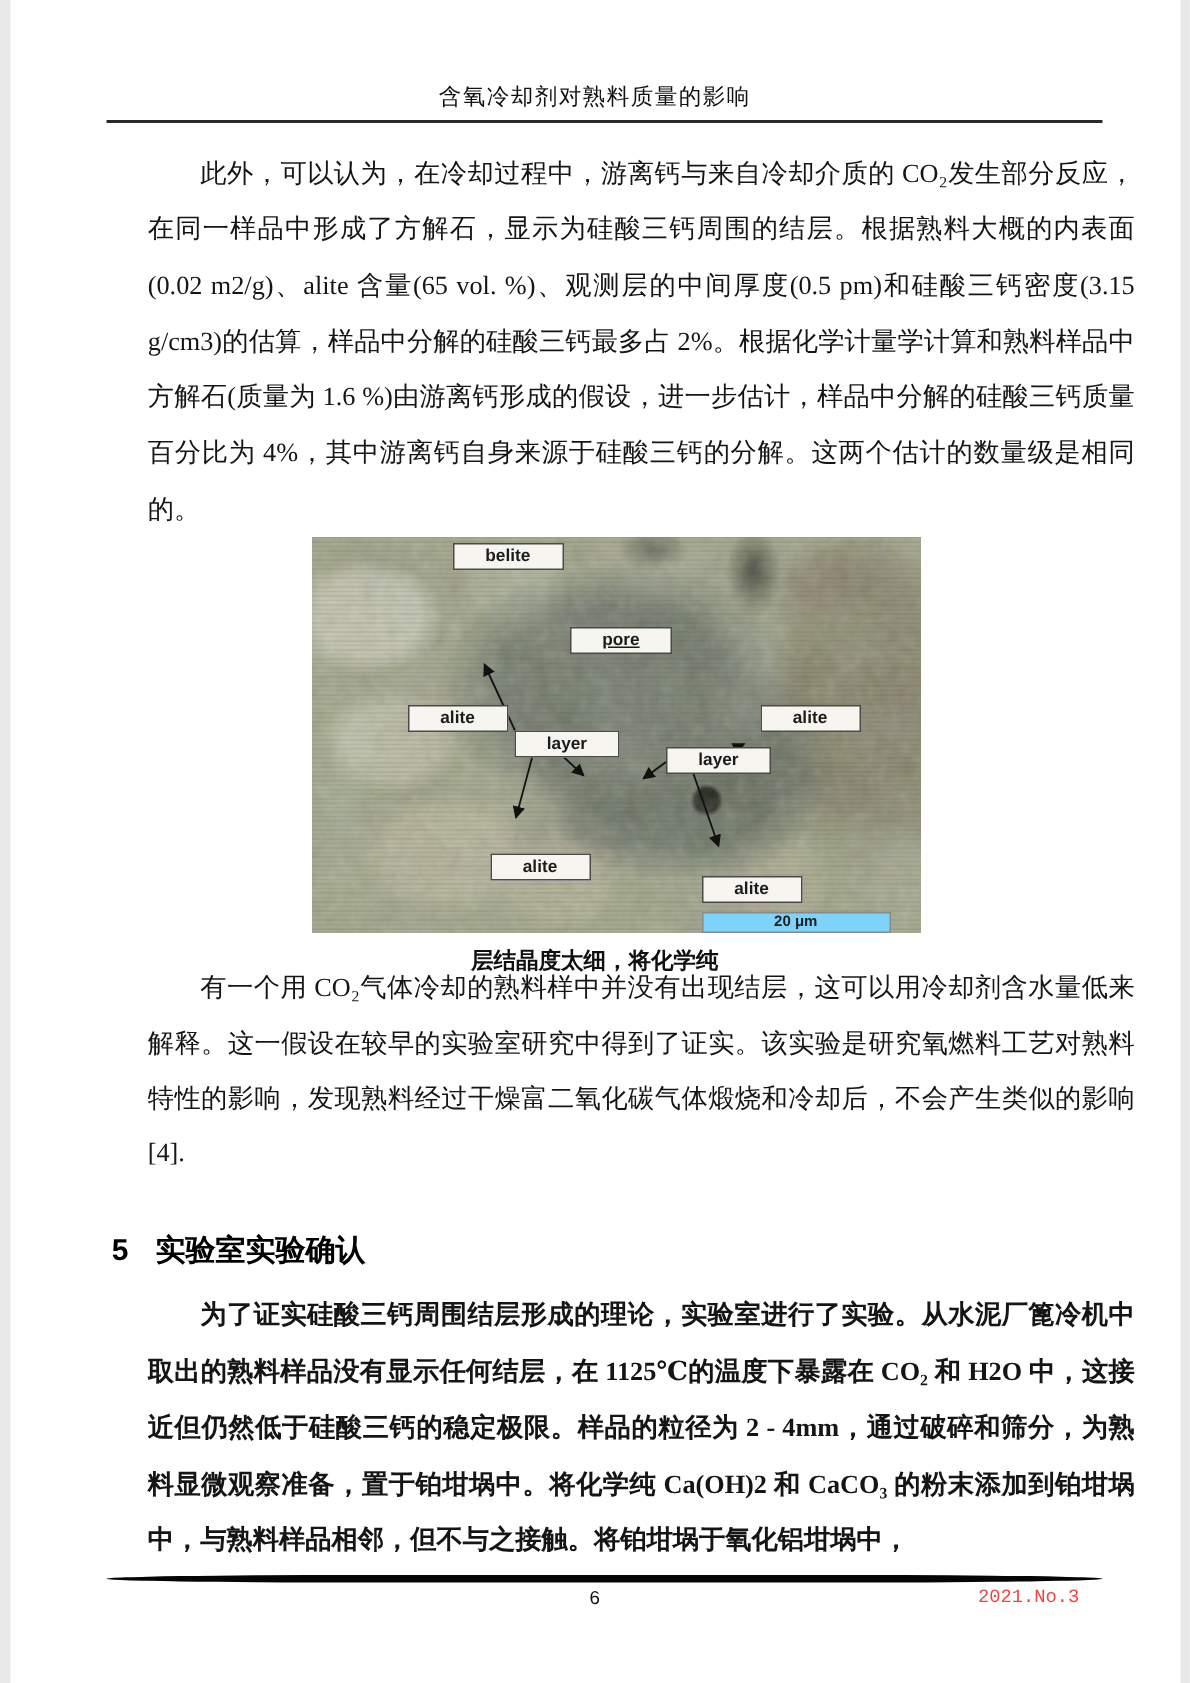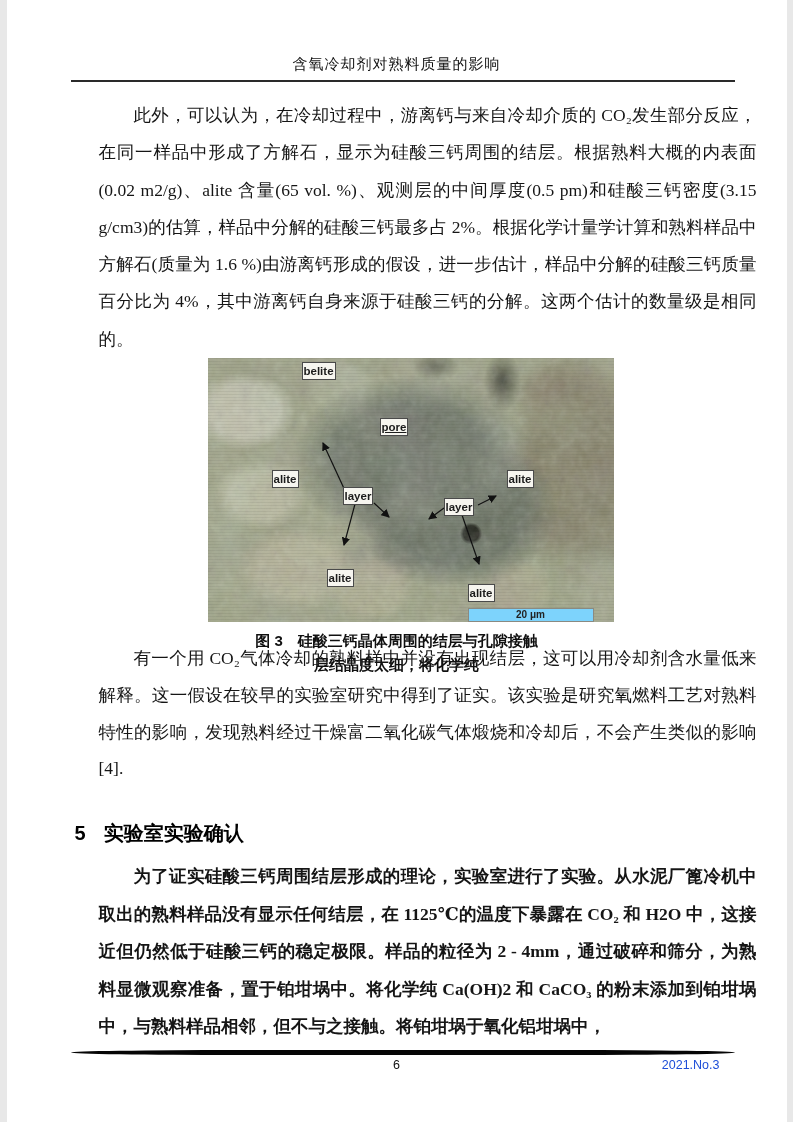--- a/index.html
+++ b/index.html
@@ -63,21 +63,21 @@
   .micrograph::after{ 
     content:"";position:absolute;inset:0;
     background:repeating-linear-gradient(180deg,
       rgba(45,50,35,0.10) 0 1px, rgba(0,0,0,0) 1px 3px);
   }
   .micro-svg{position:absolute;inset:0;width:100%;height:100%;}
   .micro-label{
     position:absolute;
     background:#f6f5ef;border:1px solid #4a4a4a;color:#1c1c1c;
     font-family:"Liberation Sans","DejaVu Sans",sans-serif;
-    font-weight:bold;font-size:11.5px;line-height:14px;padding:1px 1px;
+    font-weight:bold;font-size:11.5px;line-height:14px;padding:1px 21px;
     white-space:nowrap;
   }
   .lbl-belite{left:94px;top:4px;}
   .lbl-pore{left:172px;top:60px;text-decoration:underline;}
   .lbl-alite-left{left:64px;top:112px;}
   .lbl-layer-left{left:135px;top:129px;}
   .lbl-layer-right{left:236px;top:140px;}
   .lbl-alite-right{left:299px;top:112px;}
   .lbl-alite-bl{left:119px;top:211px;}
   .lbl-alite-br{left:260px;top:226px;}
@@ -99,22 +99,22 @@
     position:absolute;top:1050px;left:64px;width:664px;height:5px;
     background:#050505;border-radius:50%/100%;
   }
   .page-number{
     position:absolute;top:1058px;left:0;width:100%;text-align:center;
     font-family:"Liberation Sans","DejaVu Sans",sans-serif;
     font-size:12.5px;color:#111;
   }
   .issue-label{
     position:absolute;top:1058px;right:67px;
-    font-family:Liberation Sans, sans-serif;
-    font-size:12.5px;color:#1d4ed8;
+    font-family:Liberation Mono, monospace;
+    font-size:12.5px;color:#ef4444;
   }
 </style>
 </head>
 <body>
 
 <div class="page">
 
   <div class="running-head">含氧冷却剂对熟料质量的影响</div>
   <div class="head-rule"></div>
 
@@ -155,21 +155,20 @@
     <div class="micro-label lbl-layer-left">layer</div>
     <div class="micro-label lbl-layer-right">layer</div>
     <div class="micro-label lbl-alite-right">alite</div>
     <div class="micro-label lbl-alite-bl">alite</div>
     <div class="micro-label lbl-alite-br">alite</div>
 
     <div class="scale-bar">20 μm</div>
   </div>
 
   <div class="fig-caption">
-    <div>图 3　硅酸三钙晶体周围的结层与孔隙接触</div>
     <div>层结晶度太细，将化学纯</div>
   </div>
 
   <div class="para p2">有一个用 CO₂气体冷却的熟料样中并没有出现结层，这可以用冷却剂含水量低来解释。这一假设在较早的实验室研究中得到了证实。该实验是研究氧燃料工艺对熟料特性的影响，发现熟料经过干燥富二氧化碳气体煅烧和冷却后，不会产生类似的影响 [4].</div>
 
   <div class="section-heading">
     <span>5</span>
     <span>实验室实验确认</span>
   </div>
 

